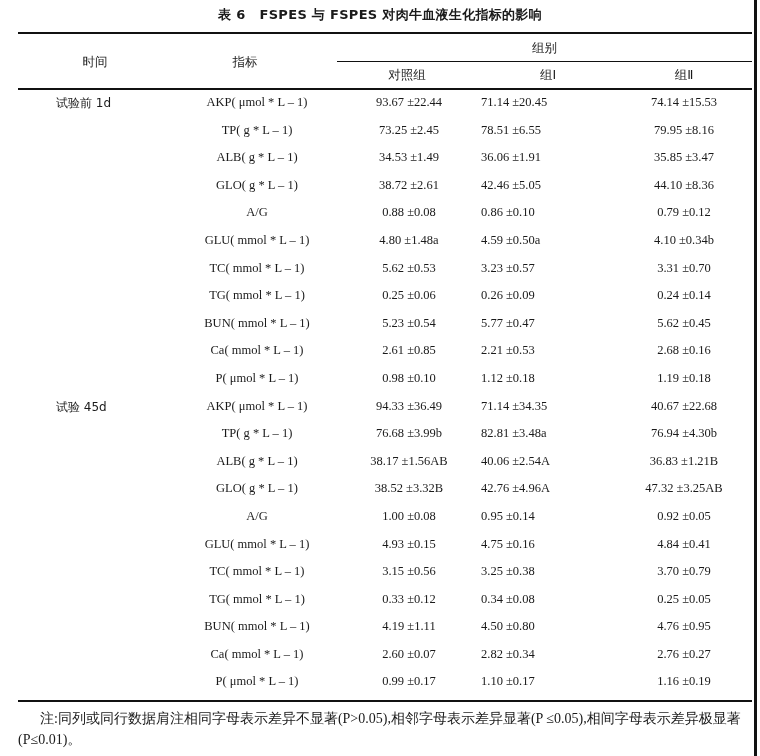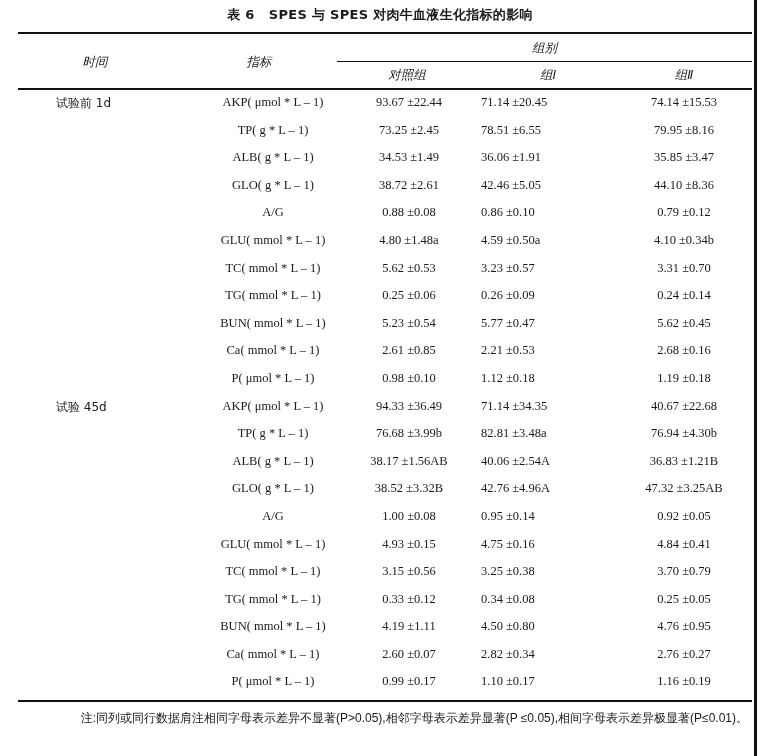--- a/index.html
+++ b/index.html
@@ -16,52 +16,51 @@
       font-family: "DejaVu Sans", sans-serif; font-weight: bold; font-size: 13px; letter-spacing: 0.3px;
     }
     .caption .num { margin-right: 14px; }
     .rule { position: absolute; background: #111; }
     .rule.top { left: 18px; top: 32px; width: 734px; height: 2px; }
     .rule.mid { left: 337px; top: 61px; width: 415px; height: 1px; }
     .rule.head { left: 18px; top: 88px; width: 734px; height: 1.5px; }
     .rule.bottom { left: 18px; top: 700px; width: 734px; height: 2px; }
 
     .hcell {
-      position: absolute; font-family: "DejaVu Sans", sans-serif; font-size: 12.5px; text-align: center; font-style: italic;
+      position: absolute; font-family: "DejaVu Sans", sans-serif; font-size: 12.5px; text-align: center;
     }
     .h-time { left: 40px; width: 110px; top: 54px; }
-    .h-index { left: 204px; width: 110px; top: 54px; }
+    .h-index { left: 190px; width: 110px; top: 54px; }
     .h-group { left: 337px; width: 415px; top: 40px; }
     .h-g0 { left: 337px; width: 140px; top: 67px; }
     .h-g1 { left: 480px; width: 136px; top: 67px; }
     .h-g2 { left: 616px; width: 136px; top: 67px; }
 
     .body-rows { position: absolute; left: 18px; top: 89px; width: 734px; }
     .row { position: relative; height: 27.6px; font-size: 12.5px; }
     .row span { position: absolute; top: 6px; white-space: nowrap; }
     .c-time { left: 38px; width: 100px; font-family: "DejaVu Sans", sans-serif; font-size: 12px; }
-    .c-index { left: 160px; width: 190px; text-align: center; }
+    .c-index { left: 144px; width: 190px; text-align: center; }
     .c-v0 { left: 321px; width: 140px; text-align: center; }
     .c-v1 { left: 463px; width: 136px; text-align: left; }
     .c-v2 { left: 598px; width: 136px; text-align: center; }
 
     .note {
       position: absolute; left: 18px; top: 708px; width: 730px;
-      font-family: Liberation Sans, sans-serif; font-size: 12px; line-height: 21px;
+      font-family: Liberation Serif, serif; font-size: 14px; line-height: 21px;
       text-indent: 22px;
-      text-align: right;
     }
   </style>
 </head>
 <body>
 
 <div class="right-border"></div>
 
 <div class="caption">
-  <span class="num">表 6</span><span>SPES 与 SPES 对肉牛血液生化指标的影响</span>
+  <span class="num">表 6</span><span>FSPES 与 FSPES 对肉牛血液生化指标的影响</span>
 </div>
 
 <div class="rule top"></div>
 <div class="rule mid"></div>
 <div class="rule head"></div>
 <div class="rule bottom"></div>
 
 <div class="hcell h-time">时间</div>
 <div class="hcell h-index">指标</div>
 <div class="hcell h-group">组别</div>

